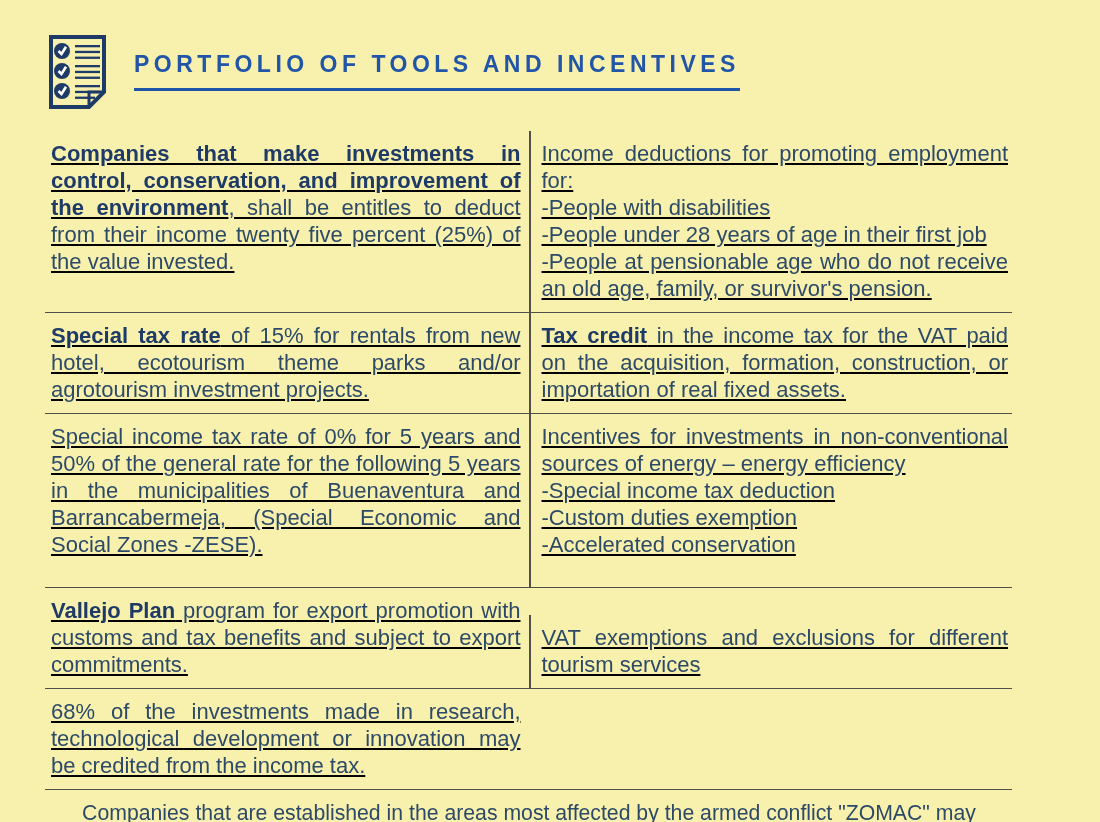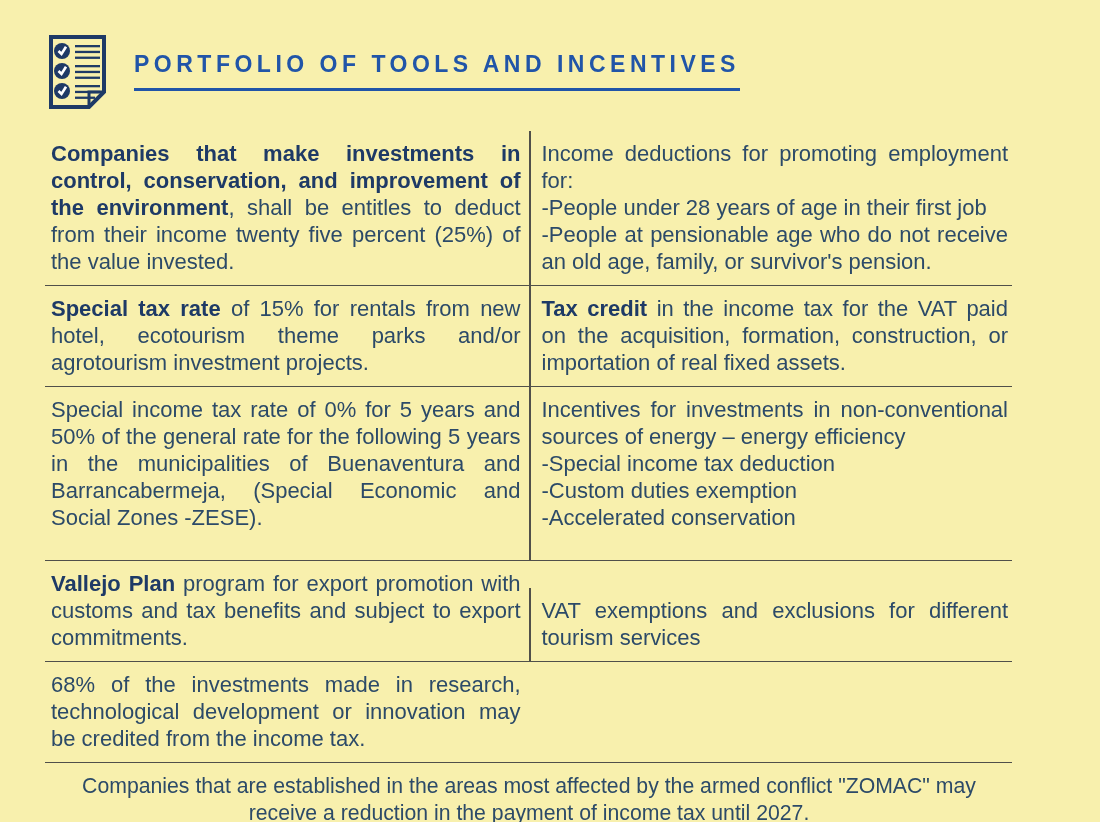--- a/index.html
+++ b/index.html
@@ -38,20 +38,21 @@
     letter-spacing: 4.5px;
     line-height: 30px;
     padding-bottom: 9px;
     border-bottom: 3px solid var(--accent-blue);
     white-space: nowrap;
   }
 
   
   .incentives-table {
     margin: 20px 45px 8px 45px;
+    text-decoration: underline;
   }
   .t-row {
     display: flex;
     border-bottom: 1.5px solid var(--border-color);
   }
   .t-row.r1 { min-height: 142px; }
   .t-row.r2 { min-height: 96px; }
   .t-row.r3 { min-height: 174px; }
   .t-row.r4 { min-height: 93px; align-items: flex-end; }
   .t-row.r5 { min-height: 89px; }
@@ -121,20 +122,21 @@
   </div>
 
   <div class="incentives-table">
 
     <div class="t-row r1">
       <div class="cell left">
         <span class="lead">Companies that make investments in control, conservation, and improvement of the environment</span><span>, shall be entitles to deduct from their income twenty five percent (25%) of the value invested.</span>
       </div>
       <div class="cell right">
         <div class="line">Income deductions for promoting employment for:</div>
+        <div class="line">-People with disabilities</div>
         <div class="line">-People under 28 years of age in their first job</div>
         <div class="line">-People at pensionable age who do not receive an old age, family, or survivor's pension.</div>
       </div>
     </div>
 
     <div class="t-row r2">
       <div class="cell left">
         <span class="lead">Special tax rate</span><span> of 15% for rentals from new hotel, ecotourism theme parks and/or agrotourism investment projects.</span>
       </div>
       <div class="cell right">

